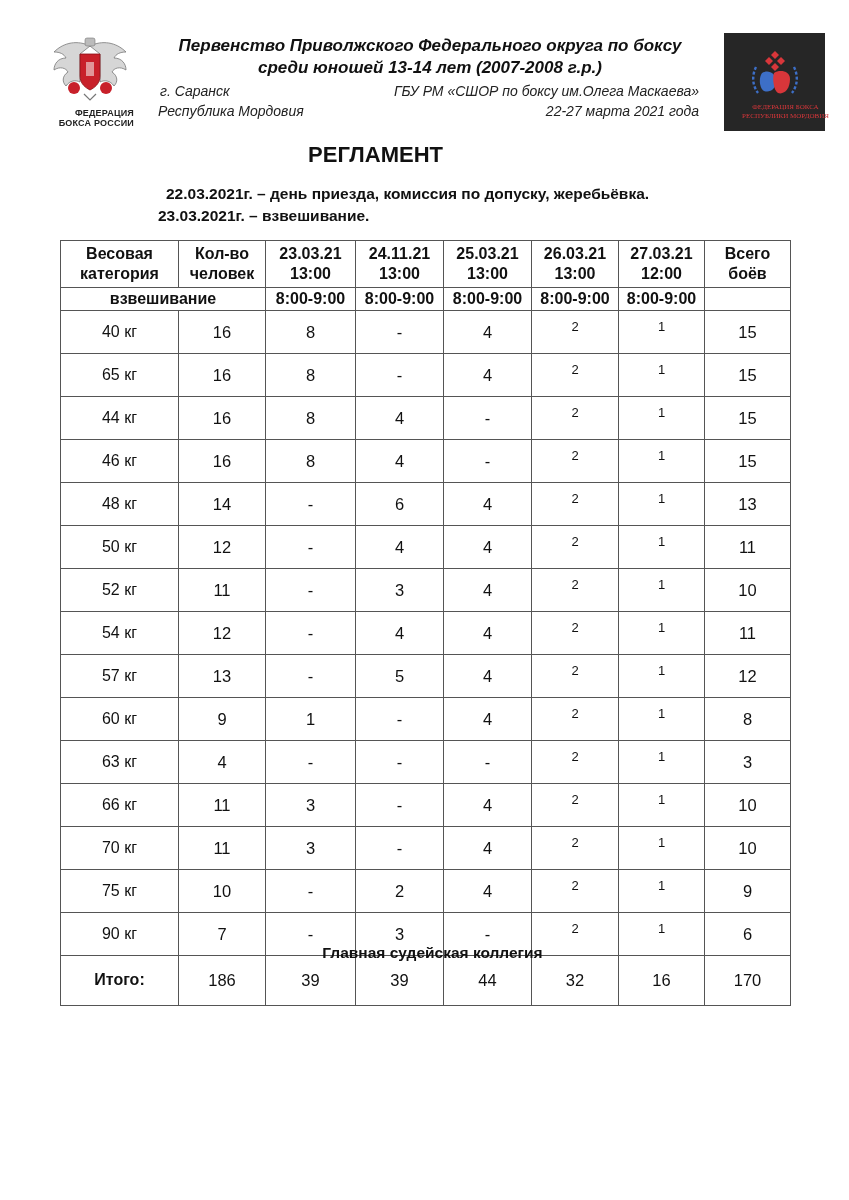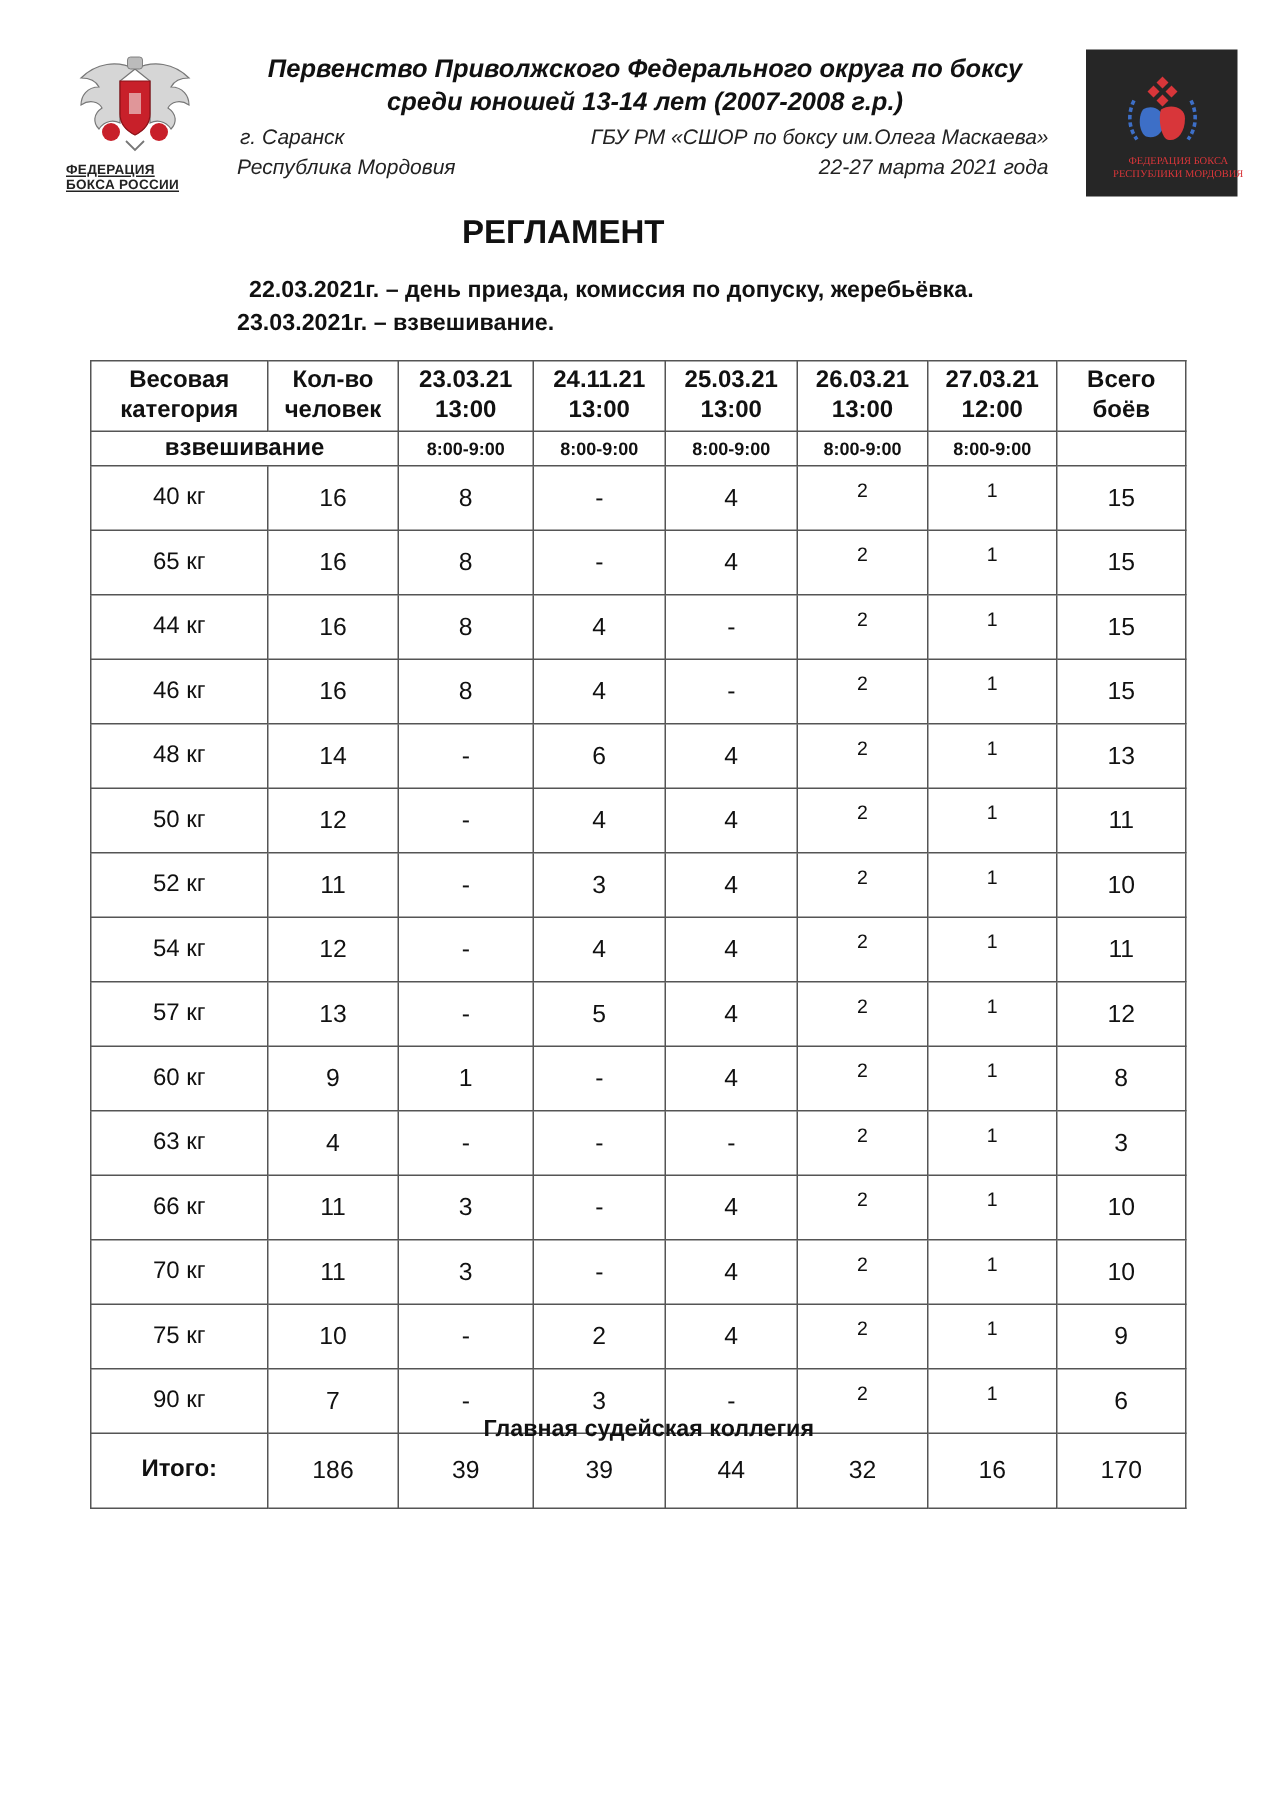--- a/index.html
+++ b/index.html
@@ -1,30 +1,30 @@
 <!DOCTYPE html>
 <html><head>
 <meta charset="utf-8">
 <style>
   html, body { margin: 0; padding: 0; background: #ffffff; }
   body { width: 849px; height: 1200px; position: relative; overflow: hidden; font-family: "Liberation Sans", sans-serif; color: #111; }
   .logo-left { position: absolute; left: 44px; top: 36px; width: 90px; height: 92px; }
   .logo-left .emblem { position: absolute; left: 6px; top: 0; width: 80px; height: 66px; }
-  .logo-left .cap { position: absolute; left: 0; width: 90px; text-align: left; font-weight: bold; font-size: 9px; line-height: 10px; letter-spacing: 0.2px; color: #222; text-decoration: underline; }
+  .logo-left .cap { position: absolute; left: 0; width: 90px; text-align: right; font-weight: bold; font-size: 9px; line-height: 10px; letter-spacing: 0.2px; color: #222; }
   .logo-right { position: absolute; left: 724px; top: 33px; width: 101px; height: 98px; background: #262626; }
   .logo-right .emblem { position: absolute; left: 24px; top: 16px; width: 54px; height: 52px; }
   .logo-right .cap { position: absolute; left: 0; width: 123px; text-align: center; font-family: "Liberation Serif", serif; font-size: 7px; line-height: 8px; color: #d8363a; }
   .title { position: absolute; left: 150px; width: 560px; text-align: center; font-weight: bold; font-style: italic; font-size: 17px; line-height: 22px; }
   .sub { position: absolute; font-style: italic; font-size: 14px; line-height: 18px; color: #222; }
   .heading { position: absolute; left: 0; width: 751px; top: 141px; text-align: center; font-weight: bold; font-size: 22px; line-height: 28px; }
   .note { position: absolute; font-weight: bold; font-size: 15.5px; line-height: 20px; }
   table.reg { position: absolute; left: 60px; top: 240px; width: 730px; border-collapse: collapse; table-layout: fixed; }
   table.reg td { border: 1px solid #555; text-align: center; vertical-align: middle; padding: 0; font-size: 16.5px; }
   table.reg .hdr td { font-weight: bold; height: 46px; line-height: 20px; font-size: 16px; }
-  table.reg .wrow td { height: 22px; font-size: 12px; font-weight: bold; line-height: 14px; }
+  table.reg .wrow td { height: 22px; font-size: 16px; font-weight: bold; line-height: 14px; }
   table.reg .wrow td.wlabel { font-size: 16px; }
   table.reg .drow td { height: 34px; }
   table.reg .drow td.cat { font-weight: normal; font-size: 16px; }
   table.reg .drow td.small { font-size: 13px; vertical-align: top; padding-top: 8px; }
   table.reg .trow td { height: 34px; }
   table.reg .trow td.cat { font-weight: bold; vertical-align: top; padding-top: 15px; font-size: 16px; }
   .footer { position: absolute; left: 0; width: 865px; top: 944px; text-align: center; font-weight: bold; font-size: 15.5px; }
 </style>
 </head>
 <body>

